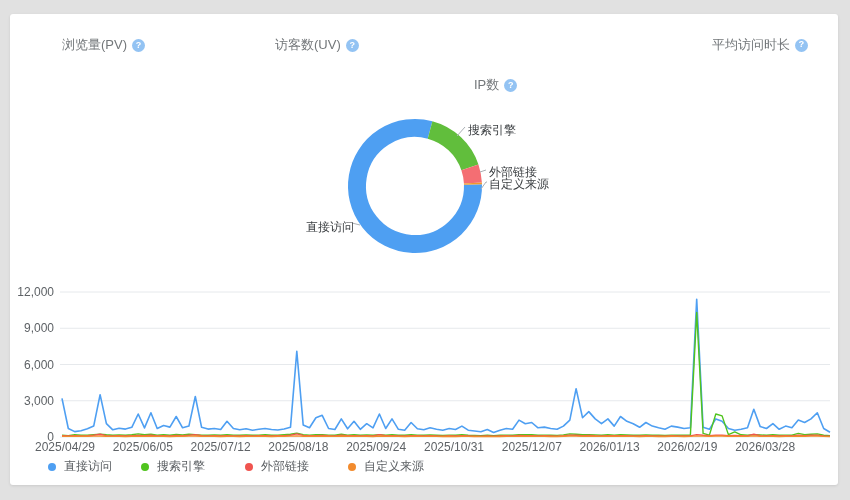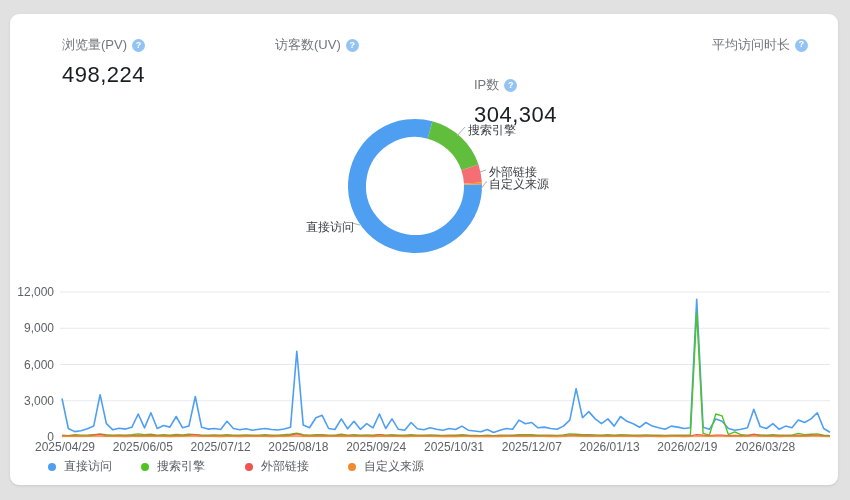--- a/index.html
+++ b/index.html
@@ -3,21 +3,21 @@
 <meta charset="utf-8">
 <style>
   html,body{margin:0;padding:0;}
   body{
     width:850px;height:500px;background:#e1e1e1;
     font-family:"Liberation Sans","DejaVu Sans",sans-serif;
     position:relative;overflow:hidden;
   }
   .card{
     position:absolute;left:10px;top:14px;width:828px;height:471px;
-    background:#ffffff;border-radius:9px;box-shadow:0 1px 3px rgba(0,0,0,.10);
+    background:#ffffff;border-radius:3px;box-shadow:0 1px 3px rgba(0,0,0,.10);
   }
   
   .stat{position:absolute;top:22px;}
   .stat .lbl{font-size:13px;color:#73777a;display:flex;align-items:center;gap:5px;}
   .stat .val{font-size:22px;color:#1b1e21;margin-top:8px;letter-spacing:.5px;}
   .help{
     width:13px;height:13px;border-radius:50%;background:#93c3f3;color:#fff;
     font-size:9px;font-weight:bold;display:inline-flex;align-items:center;
     justify-content:center;line-height:13px;cursor:pointer;
   }
@@ -40,34 +40,32 @@
 </head>
 <body>
 
 <div class="card">
 
   <div class="stat stat-pv">
     <div class="lbl">
       <span>浏览量(PV)</span>
       <span class="help">?</span>
     </div>
-    <div class="val">498,224</div>
   </div>
   <div class="stat stat-uv">
     <div class="lbl">
       <span>访客数(UV)</span>
       <span class="help">?</span>
     </div>
   </div>
   <div class="stat stat-ip">
     <div class="lbl">
       <span>IP数</span>
       <span class="help">?</span>
     </div>
-    <div class="val">304,304</div>
   </div>
   <div class="stat stat-dur">
     <div class="lbl">
       <span>平均访问时长</span>
       <span class="help">?</span>
     </div>
   </div>
 
   <svg class="donut-svg" width="185" height="160" viewBox="0 0 185 160">
     <g id="donut-arcs">

